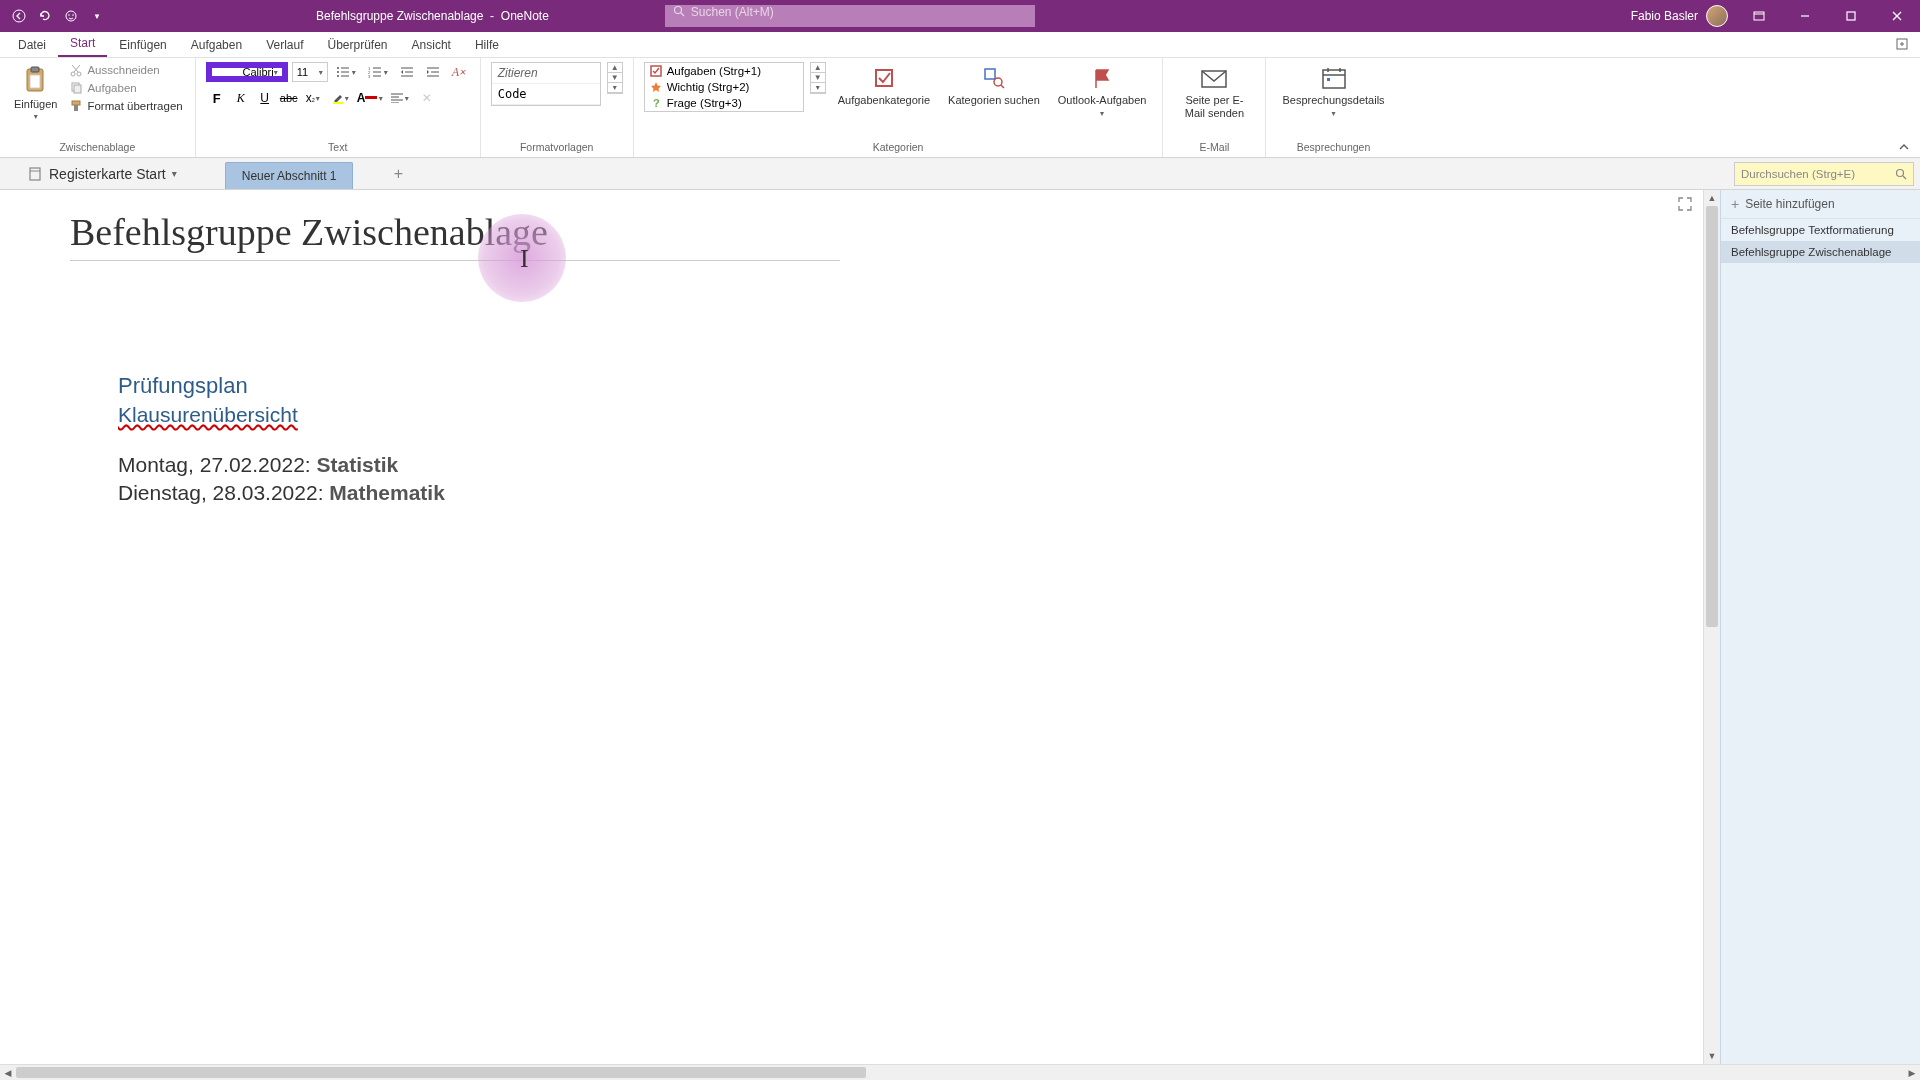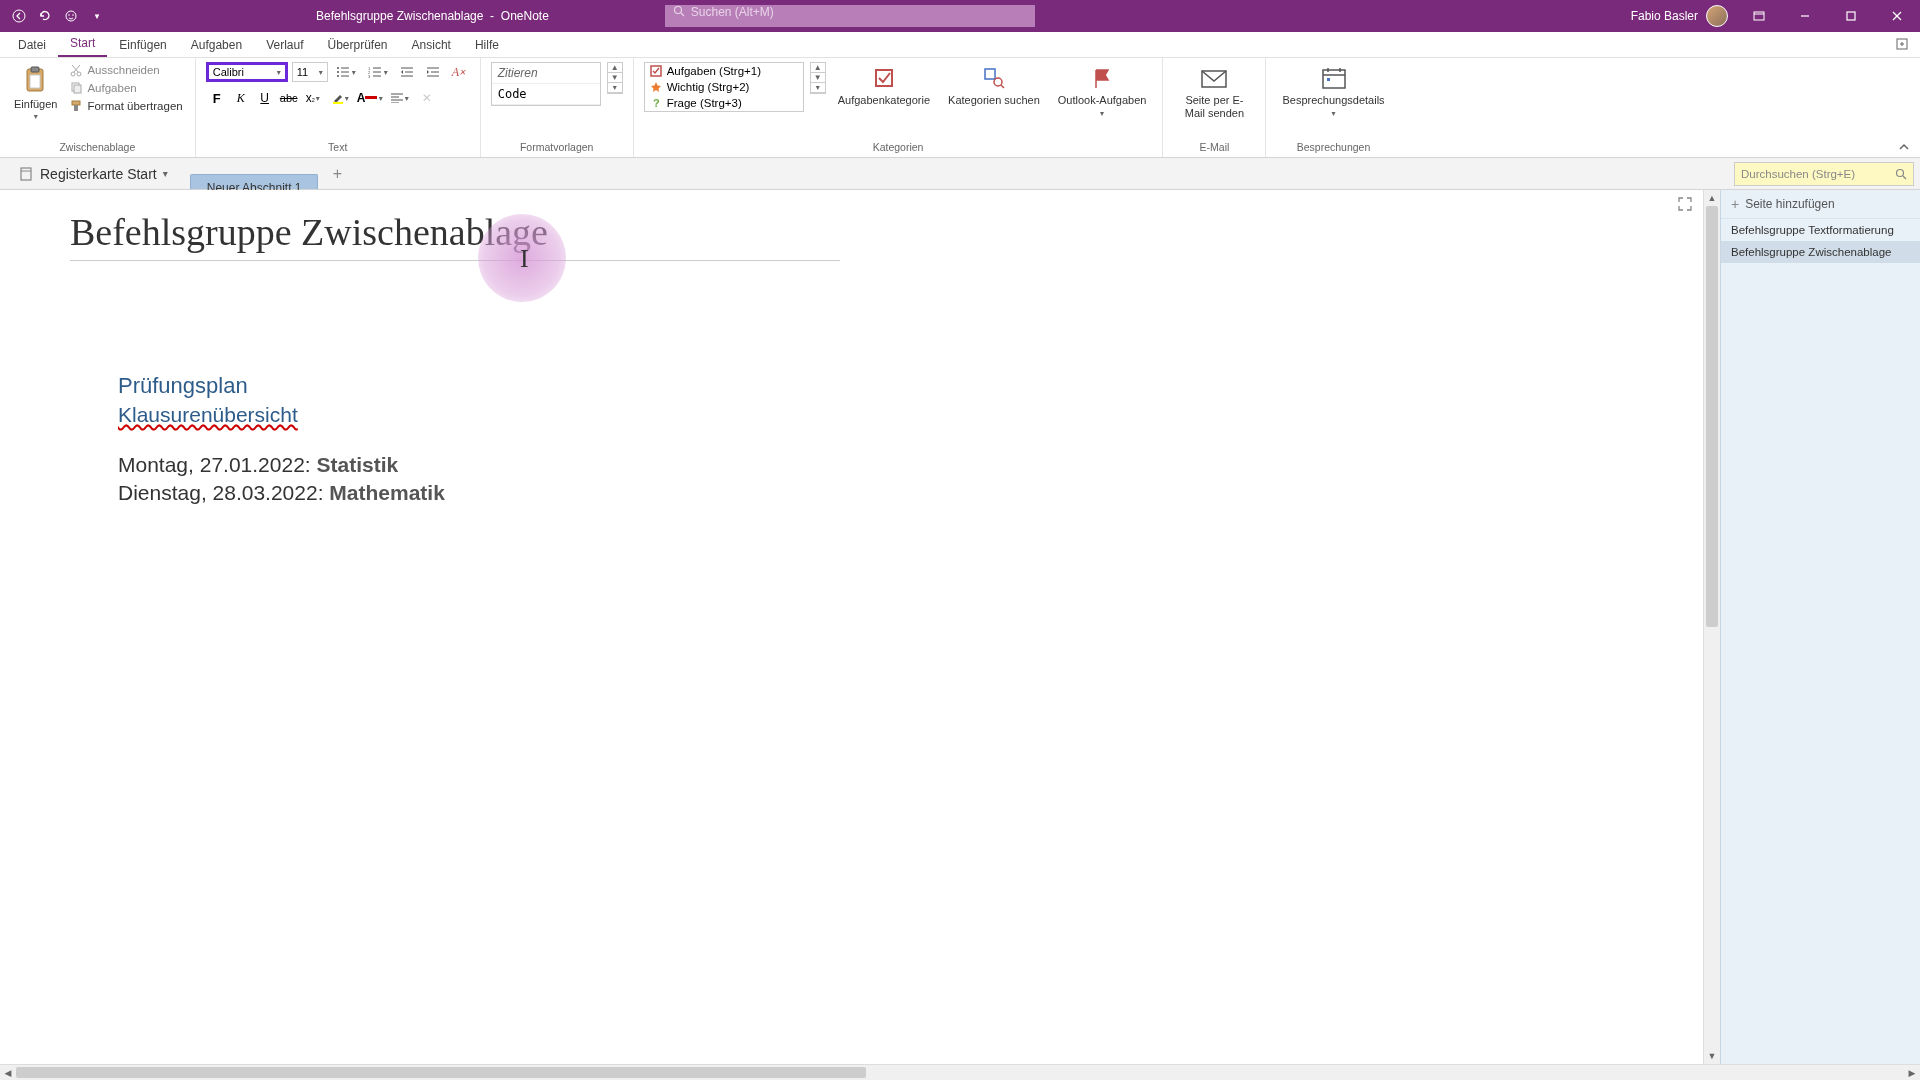--- a/index.html
+++ b/index.html
@@ -33,21 +33,21 @@
 
 .bigbtn { display: flex; flex-direction: column; align-items: center; gap: 2px; padding: 2px 4px; font-size: 11px; color: #333; }
 .bigbtn .ico { width: 32px; height: 32px; display: flex; align-items: center; justify-content: center; }
 .smallrow { display: flex; flex-direction: column; gap: 2px; font-size: 11.5px; color: #888; }
 .smallrow .item { display: flex; align-items: center; gap: 4px; padding: 1px 2px; }
 .smallrow .item.enabled { color: #333; }
 
 
 .textgrp { display: flex; flex-direction: column; gap: 6px; }
 .fontrow { display: flex; gap: 4px; align-items: center; }
-.fontname { width: 82px; height: 20px; border: 3px solid #6d28d9; font-size: 11px; padding: 0 4px; display: flex; align-items: center; justify-content: space-between; background: #fff; }
+.fontname { width: 82px; height: 20px; border: 6px solid #6d28d9; font-size: 11px; padding: 0 4px; display: flex; align-items: center; justify-content: flex-end; background: #fff; }
 .fontsize { width: 36px; height: 20px; border: 1px solid #ccc; font-size: 11px; padding: 0 4px; display: flex; align-items: center; justify-content: space-between; background: #fff; }
 .iconbtn { width: 22px; height: 20px; display: flex; align-items: center; justify-content: center; border: 1px solid transparent; font-size: 12px; }
 .iconbtn.split { width: 28px; }
 .fmtrow { display: flex; gap: 2px; align-items: center; }
 .fmtrow .b { font-weight: bold; font-size: 13px; }
 .fmtrow .i { font-style: italic; font-family: Georgia; }
 .fmtrow .u { text-decoration: underline; }
 .fmtrow .s { text-decoration: line-through; font-size: 11px; }
 
 
@@ -59,23 +59,23 @@
 
 
 .taglist { width: 160px; border: 1px solid #ccc; display: flex; flex-direction: column; font-size: 11.5px; }
 .taglist .titem { display: flex; align-items: center; gap: 5px; padding: 2px 5px; }
 .tagspin { width: 16px; border: 1px solid #ccc; display: flex; flex-direction: column; }
 .tagspin span { flex:1; display:flex; align-items:center; justify-content:center; font-size:8px; color:#666; border-bottom:1px solid #ccc;}
 .ribbtn { display: flex; flex-direction: column; align-items: center; gap: 2px; font-size: 11px; color: #333; padding: 2px 6px; text-align:center; line-height:1.2;}
 .ribbtn .ico { width: 28px; height: 28px; display:flex; align-items:center; justify-content:center;}
 
 
-.notebar { height: 32px; background: #f3f3f3; border-bottom: 1px solid #d4d4d4; display: flex; align-items: stretch; padding-left: 8px; }
+.notebar { height: 32px; background: #f3f3f3; border-bottom: 1px solid #d4d4d4; display: flex; align-items: stretch; padding-left: 17px; gap: 26px; }
 .nbdrop { display: flex; align-items: center; gap: 6px; padding: 0 10px; font-size: 14px; color: #333; }
-.sectab { background: #a8c4e0; border: 1px solid #8fb0d0; border-bottom: none; padding: 6px 16px; font-size: 12px; color: #333; margin-top: 16px; margin-left: 12px; border-radius: 2px 2px 0 0; }
+.sectab { background: #a8c4e0; border: 1px solid #8fb0d0; border-bottom: none; padding: 6px 16px; font-size: 12px; color: #333; margin-top: 4px; margin-left: 12px; border-radius: 2px 2px 0 0; }
 .addsec { width: 26px; display: flex; align-items: center; justify-content: center; color: #888; margin-left: 6px; }
 .pagesearch { margin-left: auto; width: 180px; height: 24px; border: 1px solid #ccc; margin-top: 4px; margin-right: 6px; display: flex; align-items: center; padding: 0 6px; font-size: 11.5px; color: #888; justify-content: space-between; background:#fef9c3;}
 
 
 .main { position: absolute; top: 190px; left: 0; right: 0; bottom: 16px; display: flex; }
 .canvas { flex: 1; background: #fff; position: relative; padding: 20px 70px; overflow: hidden; }
 .pagetitle { font-size: 38px; font-weight: 300; color: #333; border-bottom: 1px solid #ccc; padding-bottom: 6px; width: 770px; font-family: 'Segoe UI Light','Segoe UI'; }
 .highlight { position: absolute; width: 88px; height: 88px; border-radius: 50%; background: radial-gradient(circle, rgba(216,156,216,0.85) 0%, rgba(216,156,216,0.5) 60%, rgba(216,156,216,0) 100%); left: 408px; top: 4px; pointer-events: none; }
 .cursor-I { position:absolute; left:450px; top:34px; font-size:26px; font-family: Georgia; color:#333; pointer-events:none;}
 .notebody { margin-top: 110px; margin-left: 48px; font-size: 21px; color: #333; line-height: 1.35; }
@@ -471,21 +471,21 @@
     <div style="position:relative;">
       <div class="highlight"></div>
       <div class="cursor-I">I</div>
       <div class="pagetitle">Befehlsgruppe Zwischenablage</div>
     </div>
     <div class="notebody">
       <div class="h1">Prüfungsplan</div>
       <div class="h2">Klausurenübersicht</div>
       <div style="height:22px;"></div>
       <div id="bodyrows">
-          <div class="row"><span>Montag, 27.01.2022: </span><span class="bold">Statistik</span></div>
+          <div class="row"><span>Montag, 27.02.2022: </span><span class="bold">Statistik</span></div>
           <div class="row"><span>Dienstag, 28.03.2022: </span><span class="bold">Mathematik</span></div>
         </div>
     </div>
   </div>
   <div class="vscroll">
     <div class="arr up">▲</div>
       <div class="thumb"></div>
       <div class="arr dn">▼</div>
   </div>
   <div class="pagepane">

